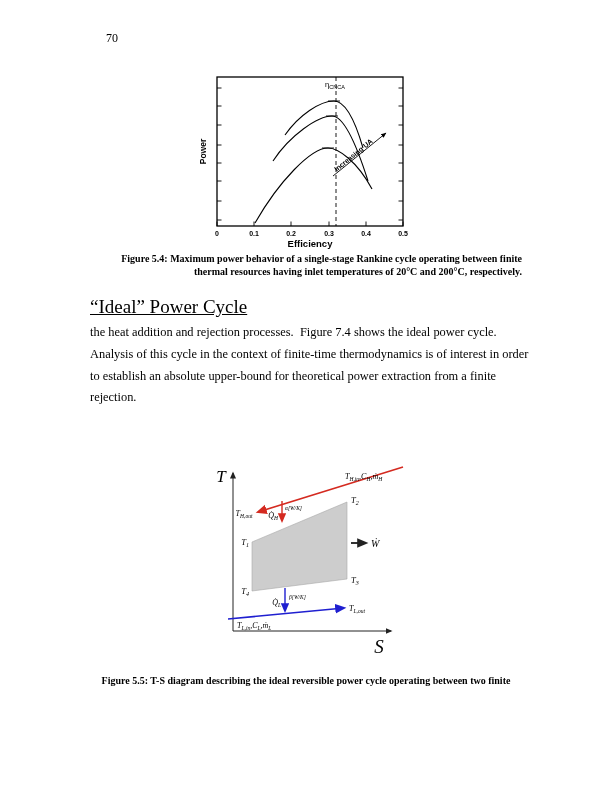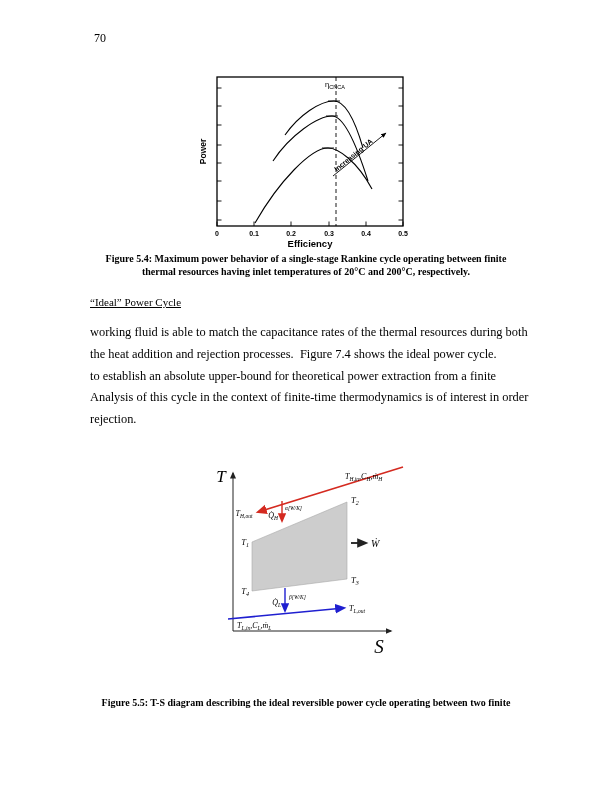--- a/index.html
+++ b/index.html
@@ -6,33 +6,33 @@
   .page {
     position:relative;
     width:612px; height:792px;
     margin:0 auto;
     background:#ffffff;
     font-family:"Liberation Serif", serif;
     color:#000;
     overflow:hidden;
   }
   .pagenum {
-    position:absolute; left:94px; top:31px;
+    position:absolute; left:106px; top:31px;
     font-size:12px;
   }
   .fig54 { position:absolute; left:187px; top:69px; }
   .cap {
     position:absolute; text-align:center;
     font-weight:bold; font-size:10px; line-height:13px;
   }
-  .cap54 { left:90px; top:252px; width:432px; }
-  .cap55 { left:76px; top:696px; width:460px; }
+  .cap54 { left:90px; top:252px; width:432px;text-align:right; }
+  .cap55 { left:76px; top:674px; width:460px; }
   .heading {
     position:absolute; left:90px; top:296px;
-    font-size:11px; text-decoration:underline;
+    font-size:19px; text-decoration:underline;
   }
   .bodytext {
     position:absolute; left:90px; top:322px; width:470px;
     font-size:12.4px;
   }
   .body-line { line-height:21.8px; white-space:pre; }
   .fig55 { position:absolute; left:195px; top:461px; }
   svg text { fill:#000; }
   .chart-sans { font-family:"Liberation Sans", sans-serif; }
   .math { font-family:"Liberation Serif", serif; font-style:italic; }
@@ -113,24 +113,23 @@
   </div>
 
   <div class="cap cap54">
     <div>Figure 5.4: Maximum power behavior of a single-stage Rankine cycle operating between finite</div>
     <div>thermal resources having inlet temperatures of 20°C and 200°C, respectively.</div>
   </div>
 
   <div class="heading">“Ideal” Power Cycle</div>
 
   <div class="bodytext">
-    <div class="body-line">working fluid is able to match the capacitance rates of the thermal resources during both</div>
     <div class="body-line">the heat addition and rejection processes.  Figure 7.4 shows the ideal power cycle.</div>
+    <div class="body-line">Analysis of this cycle in the context of finite-time thermodynamics is of interest in order</div>
     <div class="body-line">to establish an absolute upper-bound for theoretical power extraction from a finite</div>
-    <div class="body-line">Analysis of this cycle in the context of finite-time thermodynamics is of interest in order</div>
     <div class="body-line">rejection.</div>
   </div>
 
   <div class="fig55">
     <svg width="240" height="196" viewBox="0 0 240 196">
       <defs>
         <marker id="arrK" markerWidth="8" markerHeight="7" refX="5.5" refY="3" orient="auto">
           <path d="M0,0 L7,3 L0,6 z" fill="#222"></path>
         </marker>
         <marker id="arrR" markerWidth="8" markerHeight="7" refX="5.5" refY="3" orient="auto">

